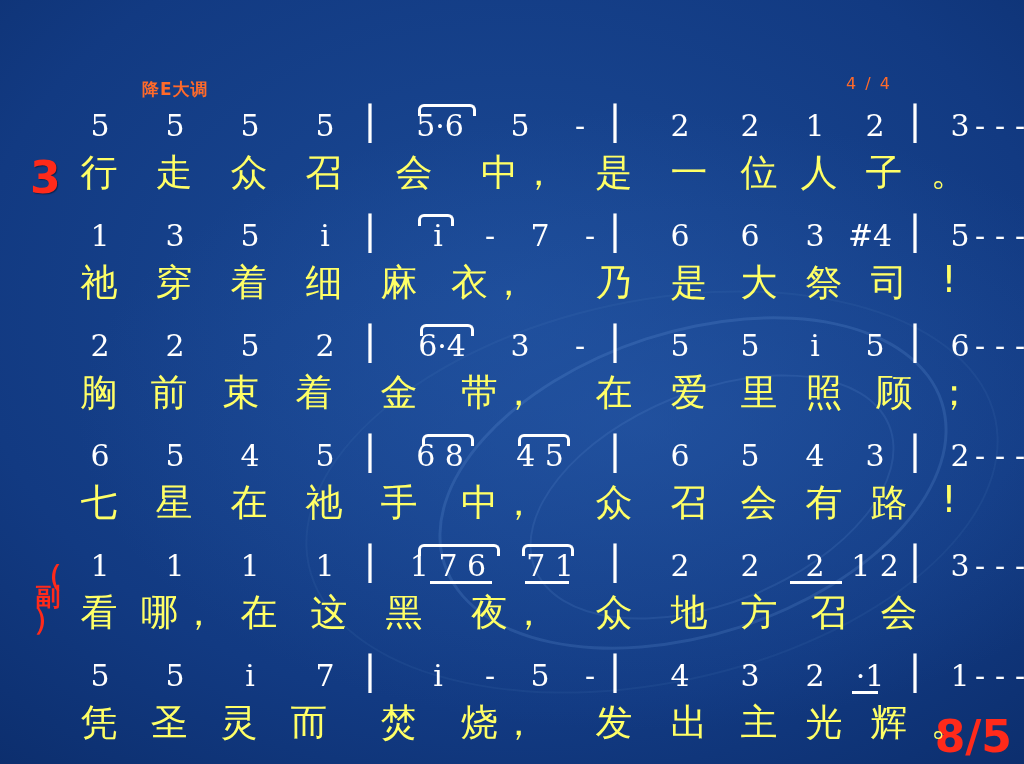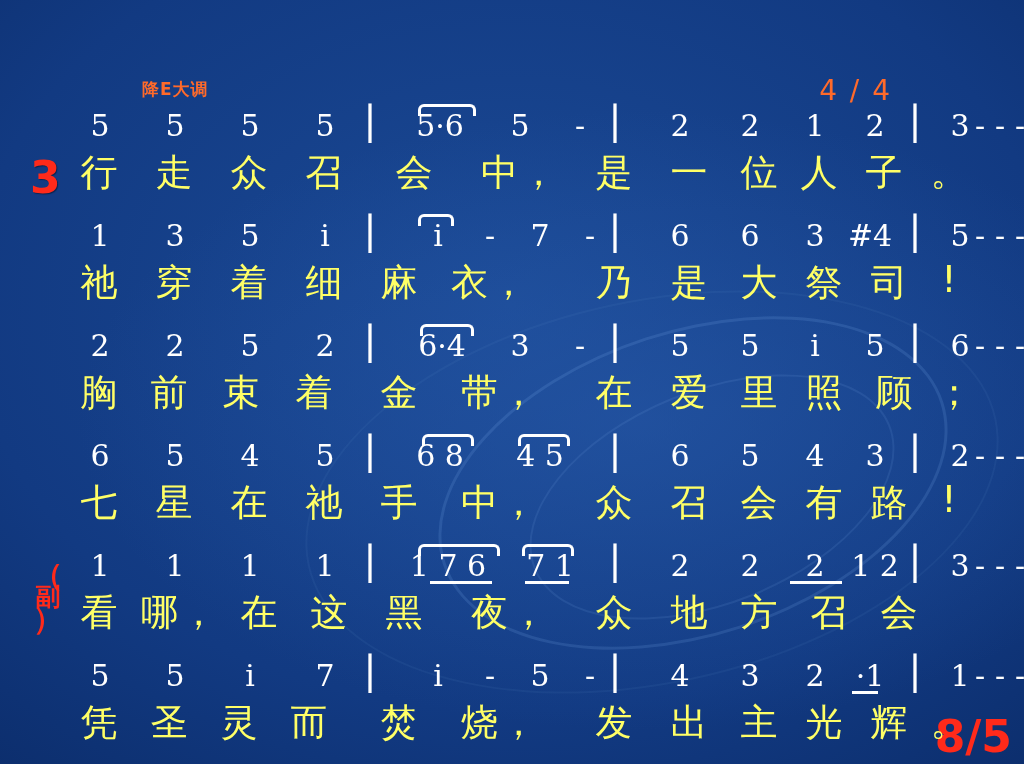--- a/index.html
+++ b/index.html
@@ -67,21 +67,21 @@
     top: 78px;
     font-size: 17px;
     color: #ff6a2a;
     font-weight: bold;
     letter-spacing: 1px;
   }
   #time-sig {
     position: absolute;
     right: 132px;
     top: 74px;
-    font-size: 28px;
+    font-size: 16px;
     color: #ff6a2a;
     letter-spacing: 2px;
     margin-left: 32px;
   }
   #start-note {
     position: absolute;
     left: 30px;
     top: 152px;
     font-size: 44px;
     color: #ff2a1a;

